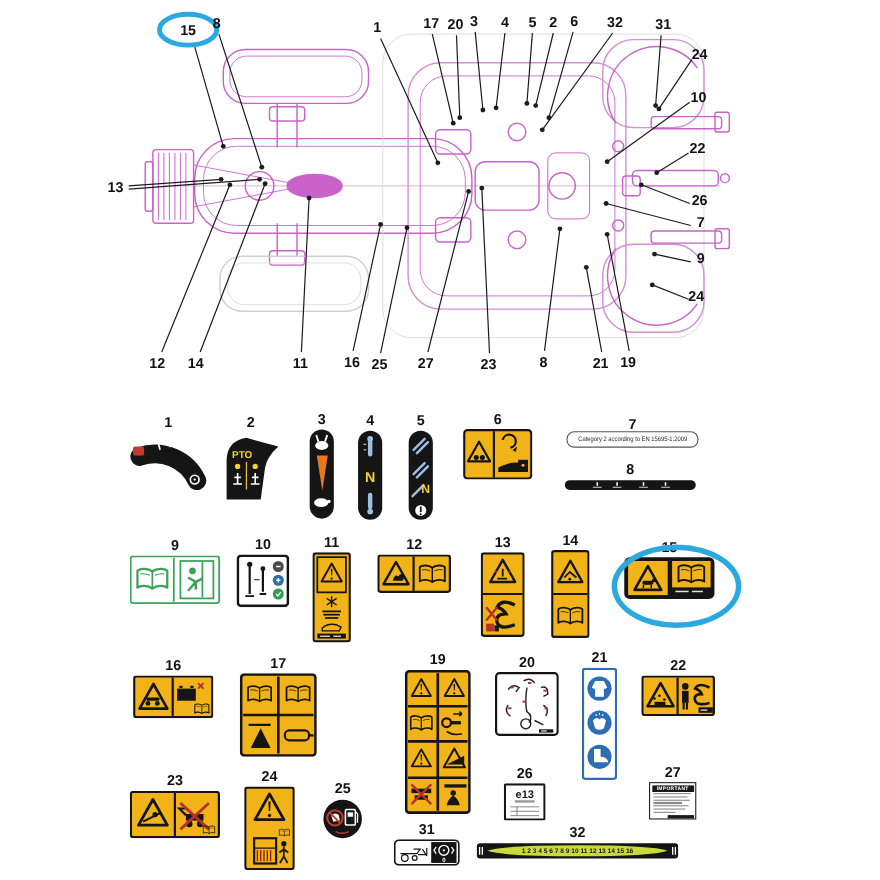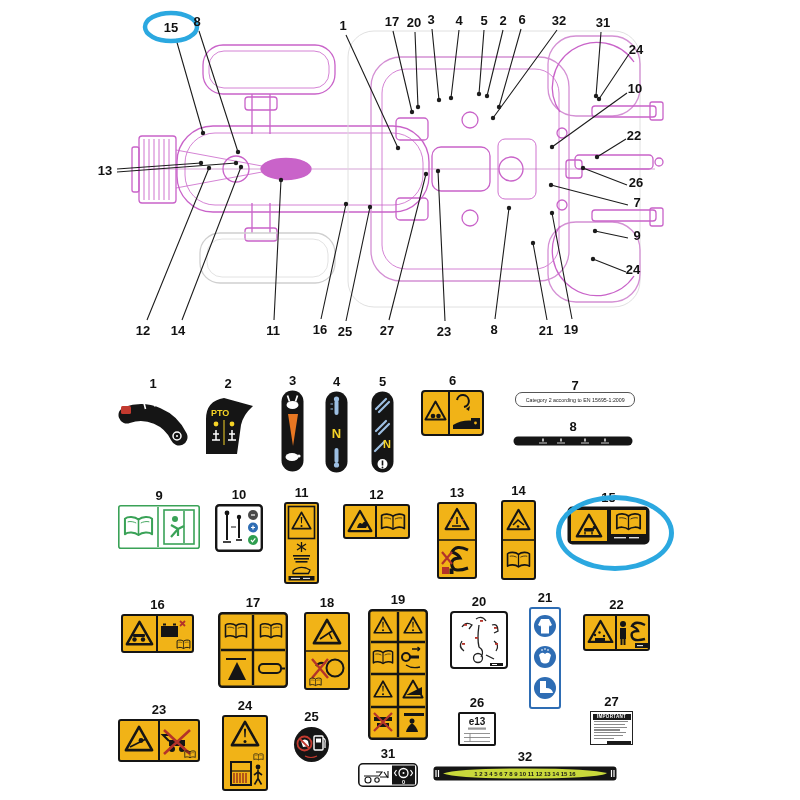--- a/index.html
+++ b/index.html
@@ -381,33 +381,20 @@
       <line x1="3" y1="38" x2="67" y2="38" stroke="#151515" stroke-width="2.4"></line>
       <use href="#book" x="6" y="10" width="24" height="18"></use>
       <use href="#book" x="41" y="10" width="24" height="18"></use>
       <line x1="8" y1="47" x2="28" y2="47" stroke="#151515" stroke-width="2"></line>
       <polygon points="10,68 28,68 19,50" fill="#151515"></polygon>
       <rect x="41" y="52" width="22" height="9" rx="4" fill="none" stroke="#151515" stroke-width="2"></rect>
       <path d="M63 56.5 h4" stroke="#151515" stroke-width="2"></path>
     </svg>
   </div>
 
-  <div class="decal" style="left:304px;top:612px">
-    <div class="dnum">18</div>
-    <svg width="46" height="78" viewBox="0 0 46 78">
-      <rect x="1" y="1" width="44" height="76" rx="2" fill="#F1B317" stroke="#151515" stroke-width="2"></rect>
-      <line x1="2" y1="39" x2="44" y2="39" stroke="#151515" stroke-width="1.6"></line>
-      <use href="#tri" x="8" y="6" width="30" height="27"></use>
-      <path d="M16 27 l12 -8 M25 21 l3 6" stroke="#151515" stroke-width="1.6" fill="none"></path>
-      <circle cx="31" cy="56" r="8.5" fill="none" stroke="#151515" stroke-width="2"></circle>
-      <path d="M12 54 q4 -5 9 -2" stroke="#151515" stroke-width="2" fill="none"></path>
-      <path d="M8 47 L24 66 M24 47 L8 66" stroke="#B3332A" stroke-width="2.4"></path>
-      <use href="#book" x="5" y="65" width="13" height="10"></use>
-    </svg>
-  </div>
 
   <div class="decal" style="left:368px;top:609px">
     <div class="dnum">19</div>
     <svg width="60" height="131" viewBox="0 0 60 131">
       <rect x="1.2" y="1.2" width="57.6" height="128.6" rx="3" fill="#F1B317" stroke="#151515" stroke-width="2.4"></rect>
       <line x1="30" y1="3" x2="30" y2="128" stroke="#151515" stroke-width="2.4"></line>
       <line x1="3" y1="33" x2="57" y2="33" stroke="#151515" stroke-width="2.4"></line>
       <line x1="3" y1="65" x2="57" y2="65" stroke="#151515" stroke-width="2.4"></line>
       <line x1="3" y1="98" x2="57" y2="98" stroke="#151515" stroke-width="2.4"></line>
       <use href="#warn" x="5" y="7" width="20" height="18"></use>

